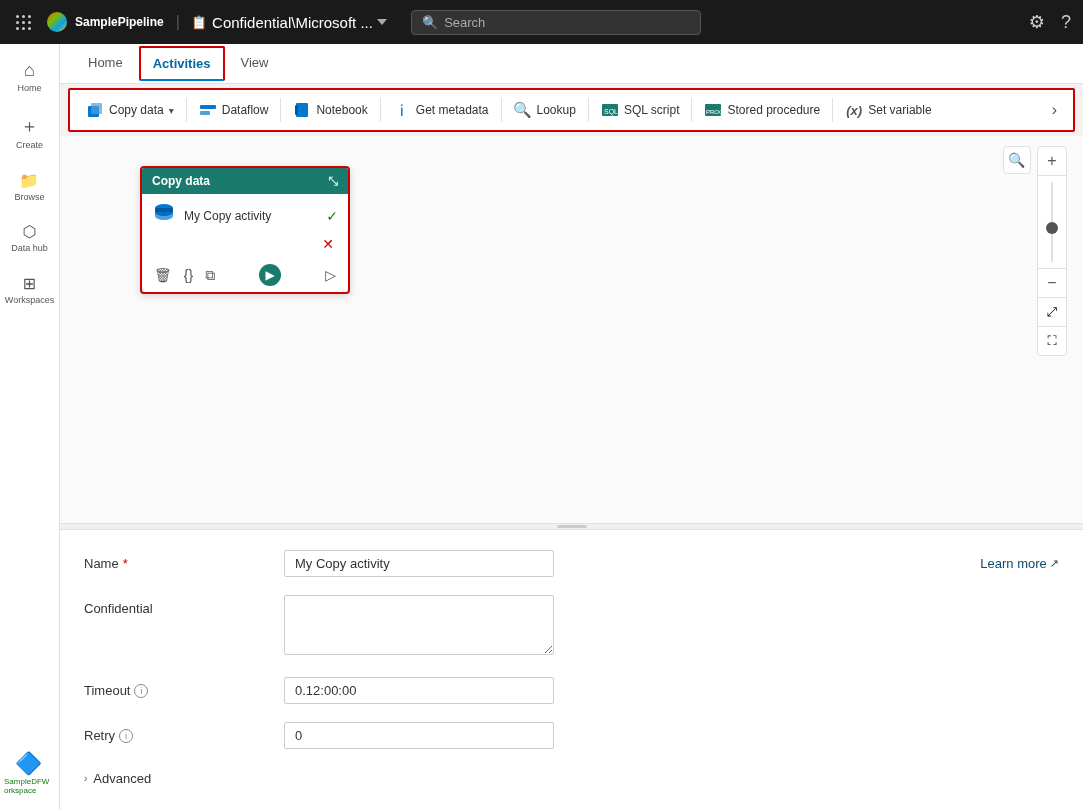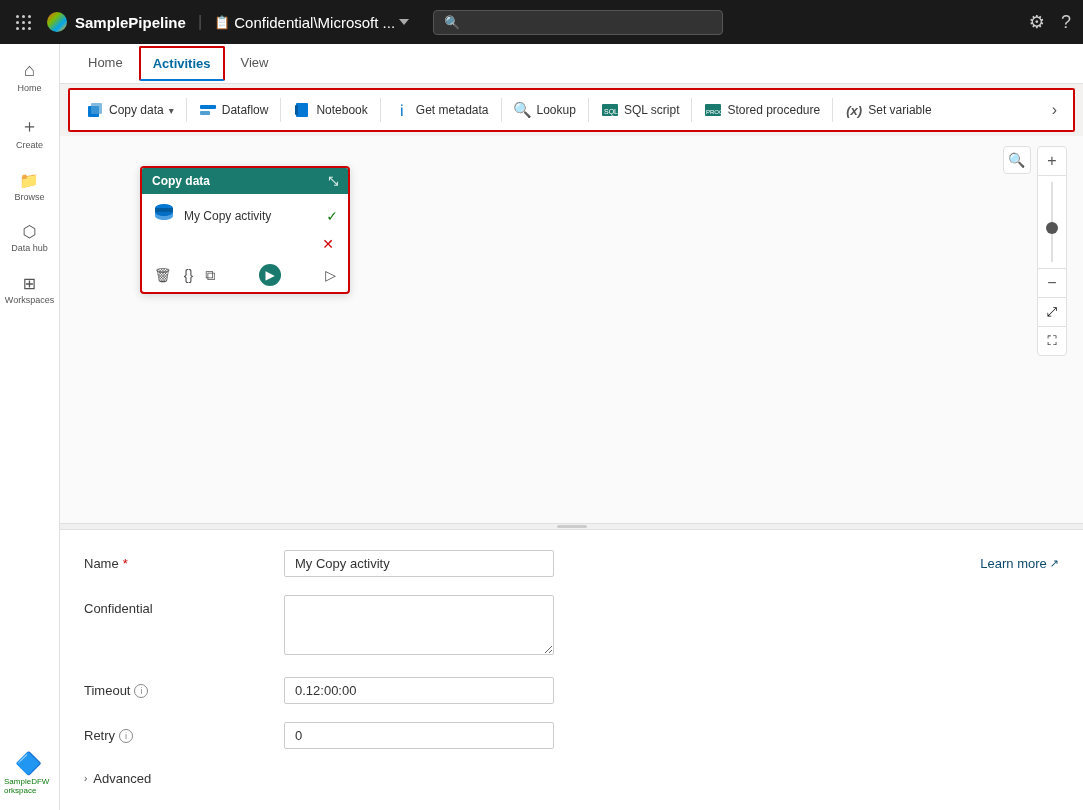--- a/index.html
+++ b/index.html
@@ -6,21 +6,21 @@
     body { width: 1083px; height: 810px; overflow: hidden; background: #f3f2f1; }
 
     
     .topbar {
       display: flex; align-items: center; height: 44px;
       background: #1a1a1a; color: #fff; padding: 0 12px; gap: 12px;
     }
     .topbar-dots { display: flex; flex-direction: column; gap: 3px; cursor: pointer; padding: 4px; }
     .topbar-dots span { display: flex; gap: 3px; }
     .topbar-dots i { width: 3px; height: 3px; background: #ccc; border-radius: 50%; display: block; }
-    .topbar-logo { display: flex; align-items: center; gap: 8px; font-size: 15px; font-weight: 600; }
+    .topbar-logo { display: flex; align-items: center; gap: 8px; font-size: 12px; font-weight: 600; }
     .logo-circle { width: 20px; height: 20px; background: linear-gradient(135deg, #f25022, #7fba00, #00a4ef, #ffb900); border-radius: 50%; }
     .topbar-sep { color: #555; font-size: 16px; }
     .topbar-workspace { display: flex; align-items: center; gap: 4px; font-size: 13px; cursor: pointer; }
     .topbar-workspace svg { width: 10px; height: 10px; fill: #ccc; }
     .topbar-search {
       margin-left: 12px; display: flex; align-items: center;
       background: #333; border: 1px solid #555; border-radius: 4px;
       padding: 4px 10px; gap: 6px; flex: 0 0 290px;
     }
     .topbar-search input { background: transparent; border: none; color: #fff; font-size: 13px; outline: none; width: 240px; }
@@ -164,20 +164,21 @@
   <span class="topbar-sep">|</span>
   <div class="topbar-workspace">
     <span style="font-size:13px; color:#aaa;">📋</span>
     <span style="font-size:15px;">Confidential\Microsoft ...</span>
     <svg viewBox="0 0 10 6">
         <path d="M0 0l5 6 5-6z" fill="#aaa"></path>
       </svg>
   </div>
   <div class="topbar-search">
     <span style="color:#aaa; font-size:13px;">🔍</span>
+    <input type="text" placeholder="Search" style="">
   </div>
   <div class="topbar-right">
     <span class="topbar-icon" title="Settings">⚙</span>
     <span class="topbar-icon" title="Help">?</span>
   </div>
 </div>
 
 <div class="main-layout">
 
   <div class="sidebar">

